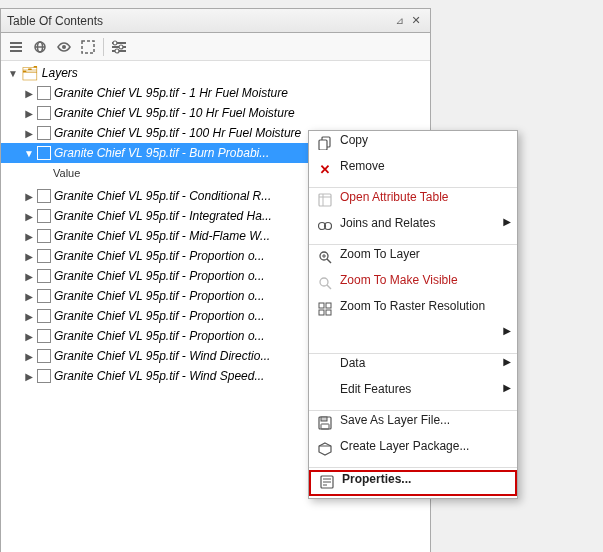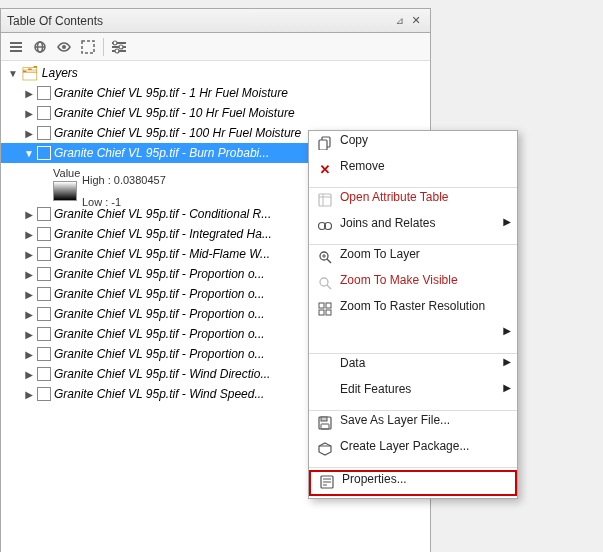--- a/index.html
+++ b/index.html
@@ -194,20 +194,21 @@
       position: relative;
     }
 
     .ctx-item.disabled {
       color: #b91c1c;
       cursor: default;
     }
 
     .ctx-item.highlighted {
       border: 2px solid #cc0000;
+      font-weight: bold;
     }
 
     .ctx-separator {
       height: 1px;
       background: #ddd;
       margin: 2px 0;
     }
 
     .ctx-icon {
       width: 20px;
@@ -326,28 +327,20 @@
     <div class="tree-node indent-2 selected">
       <span class="expand-btn selected">▼</span>
       <span class="node-checkbox" style="border-color:#fff; background: #3399ff;"></span>
       <span class="node-label">Granite Chief VL 95p.tif - Burn Probabi...</span>
     </div>
 
     <div class="legend-block">
       <div class="legend-row">
         <span>Value</span>
       </div>
-      <div class="legend-row">
-        <div class="legend-swatch"></div>
-        <div class="legend-text-col">
-          <span>High : 0.0380457</span>
-          <span style="height:10px;"></span>
-          <span>Low : -1</span>
-        </div>
-      </div>
     </div>
 
     <div class="tree-node indent-2">
       <span class="expand-btn">▶</span>
       <span class="node-checkbox"></span>
       <span class="node-label">Granite Chief VL 95p.tif - Conditional R...</span>
     </div>
 
     <div class="tree-node indent-2">
       <span class="expand-btn">▶</span>

